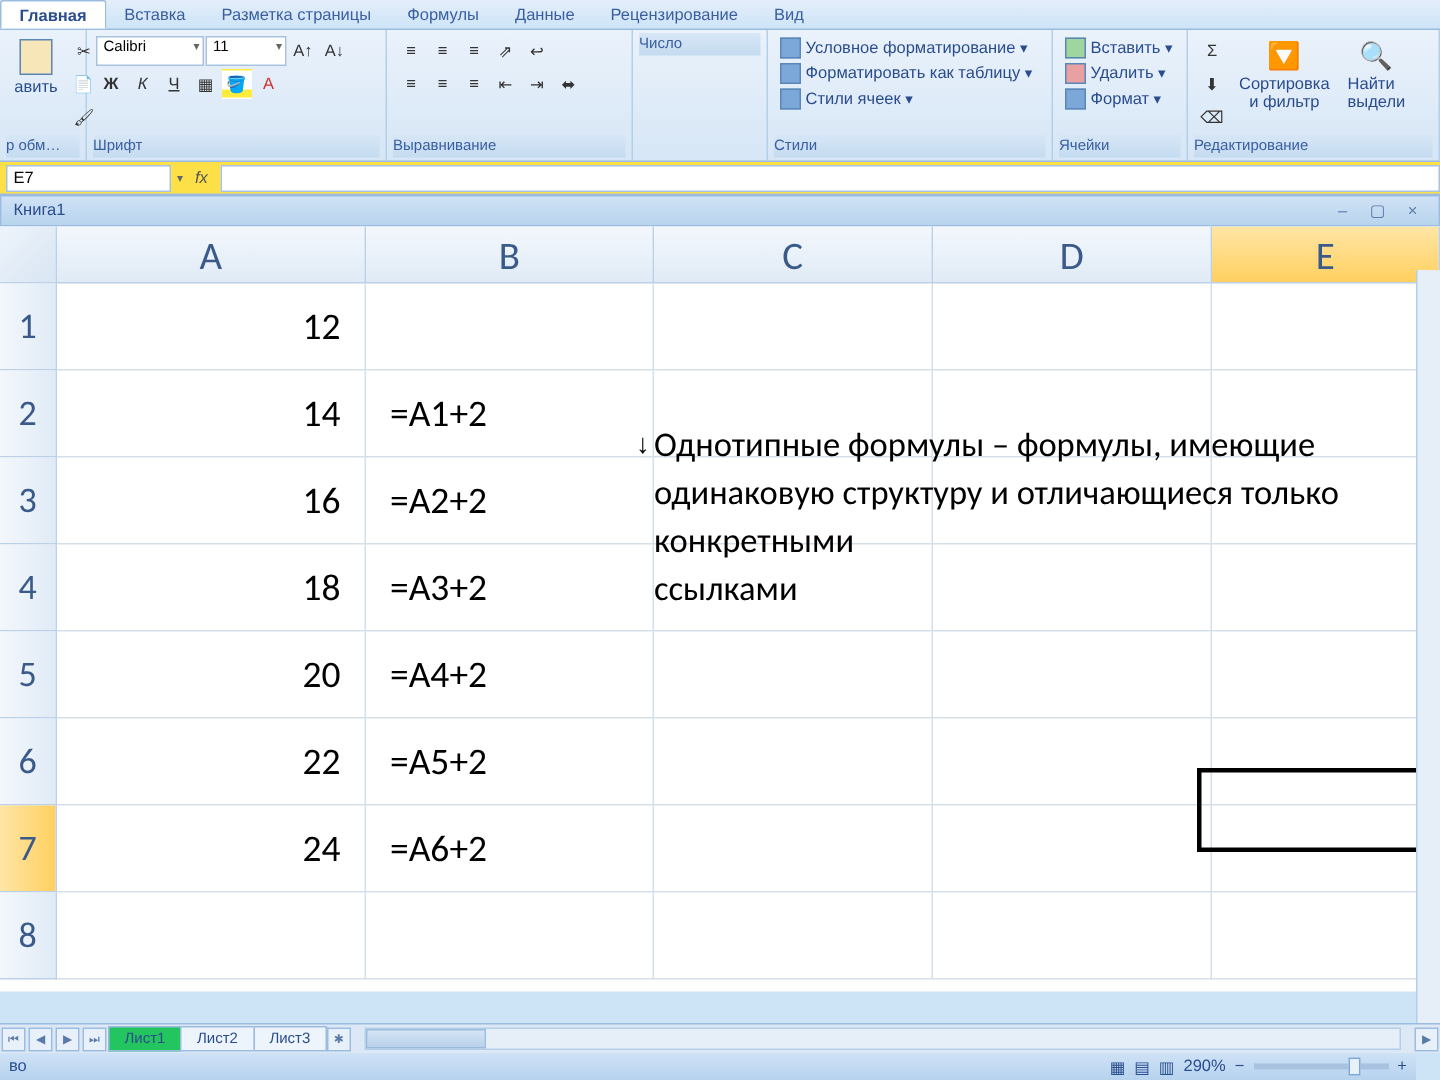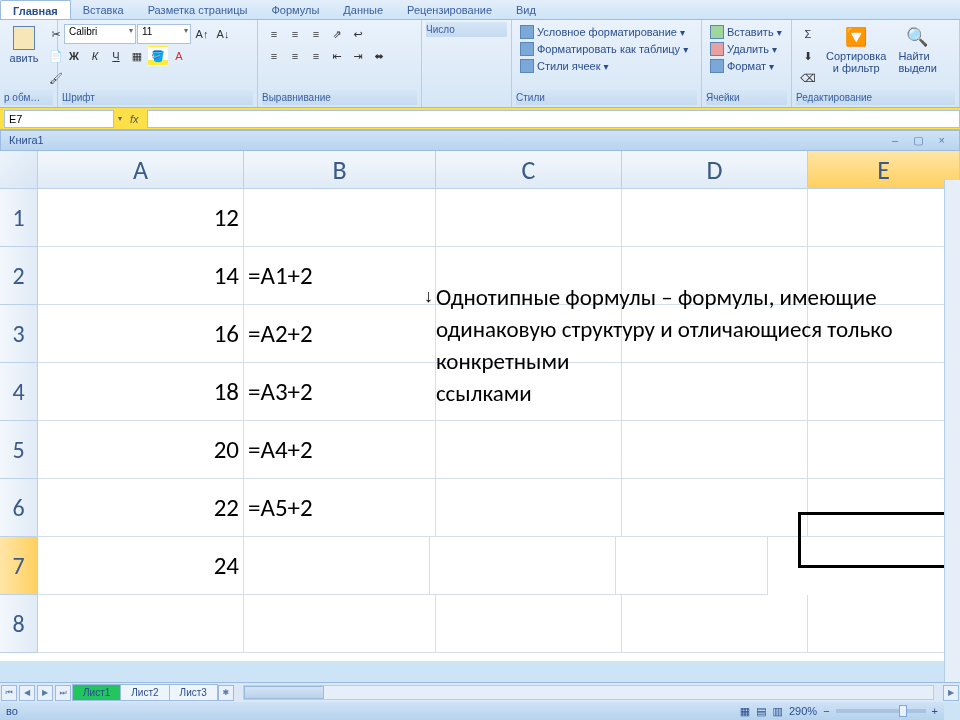--- a/index.html
+++ b/index.html
@@ -25,21 +25,21 @@
 .doc-title{background:linear-gradient(#d0e2f5,#b8d4ee);padding:3px 8px;font-size:11px;color:#2a4d8e;border:1px solid #9bbce0;display:flex;justify-content:space-between}
 .grid-area{background:#fff;position:relative;height:510px;overflow:hidden}
 .colhead{display:flex;position:absolute;top:0;left:0;height:38px}
 .corner{width:38px;height:38px;background:linear-gradient(135deg,#eef4fb,#d8e5f3);border-right:1px solid #bcd1e7;border-bottom:1px solid #bcd1e7}
 .ch{height:38px;background:linear-gradient(#f3f7fc,#e0ebf6);border-right:1px solid #bcd1e7;border-bottom:1px solid #bcd1e7;display:flex;align-items:center;justify-content:center;font-size:26px;color:#3a5a8a;font-family:Calibri,Arial}
 .ch.sel-col{background:linear-gradient(#ffe5a5,#ffd060)}
 .rows{position:absolute;top:38px;left:0}
 .gridrow{display:flex;height:58px}
 .rh{width:38px;background:linear-gradient(90deg,#f3f7fc,#e0ebf6);border-right:1px solid #bcd1e7;border-bottom:1px solid #bcd1e7;display:flex;align-items:center;justify-content:center;font-size:24px;color:#3a5a8a;font-family:Calibri,Arial}
 .rh.sel-row{background:linear-gradient(90deg,#ffe5a5,#ffd060)}
-.cell{height:58px;border-right:1px solid #d5dfe9;border-bottom:1px solid #d5dfe9;display:flex;align-items:center;padding:0 4px;font-size:25px;font-family:Calibri,Arial;color:#000}
+.cell{height:58px;border-right:1px solid #d5dfe9;border-bottom:1px solid #d5dfe9;display:flex;align-items:center;padding:0 16px;font-size:25px;font-family:Calibri,Arial;color:#000}
 .ca{width:206px;justify-content:flex-end}
 .cb{width:192px}
 .cc{width:186px}
 .cd{width:186px}
 .ce{width:152px}
 .overlay-text{position:absolute;top:130px;left:436px;font-size:23px;font-family:Calibri,Arial;color:#000;line-height:32px;width:530px}
 .arrow-down{position:absolute;top:135px;left:424px;font-size:18px;color:#000}
 .sel-box{position:absolute;border:3px solid #000;width:164px;height:56px;top:361px;left:798px}
 .sheettabs{position:absolute;bottom:18px;left:0;right:0;height:20px;background:#dce8f5;display:flex;align-items:center;border-top:1px solid #9bbce0}
 .navbtn{width:16px;height:16px;border:1px solid #9bbce0;background:#e8f0fa;display:flex;align-items:center;justify-content:center;font-size:8px;color:#5a7aa8;margin:0 1px}
@@ -233,20 +233,21 @@
         <div class="rh">6</div>
         <div class="cell ca">22</div>
         <div class="cell cb">=A5+2</div>
         <div class="cell cc"></div>
         <div class="cell cd"></div>
         <div class="cell ce"></div>
       </div>
       <div class="gridrow">
         <div class="rh sel-row">7</div>
         <div class="cell ca">24</div>
+        <div class="cell cb">=A6+2</div>
         <div class="cell cc"></div>
         <div class="cell cd"></div>
         <div class="cell ce"></div>
       </div>
       <div class="gridrow">
         <div class="rh">8</div>
         <div class="cell ca"></div>
         <div class="cell cb"></div>
         <div class="cell cc"></div>
         <div class="cell cd"></div>

